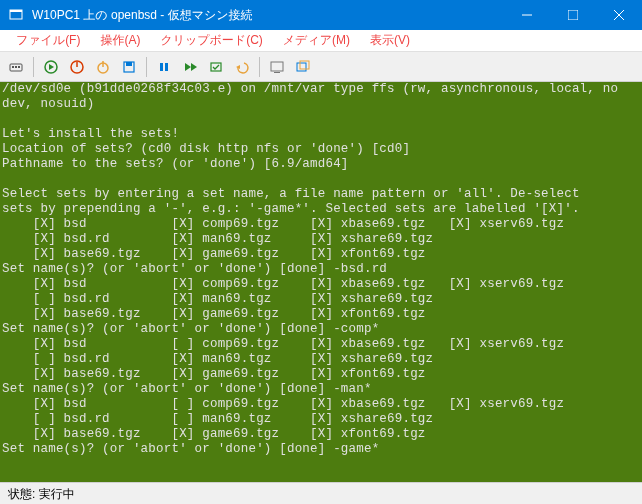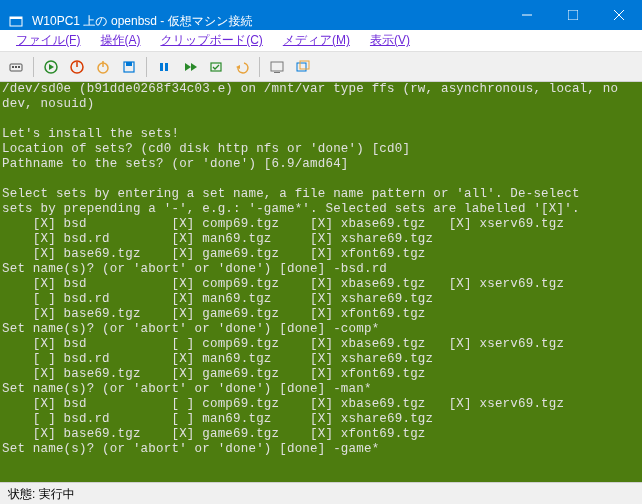--- a/index.html
+++ b/index.html
@@ -1,23 +1,23 @@
 <!DOCTYPE html>
 <html><head>
 <meta charset="utf-8">
 <style>
 * { margin: 0; padding: 0; box-sizing: border-box; }
 body { font-family: "Segoe UI", "Yu Gothic UI", sans-serif; font-size: 12px; background: #fff; width: 642px; height: 504px; overflow: hidden; }
-.titlebar { background: #0078d7; color: #fff; height: 30px; display: flex; align-items: flex-end; }
+.titlebar { background: #0078d7; color: #fff; height: 30px; display: flex; align-items: center; }
 .titlebar .icon { width: 16px; height: 16px; margin: 0 8px; display: flex; align-items: center; justify-content: center; }
 .titlebar .title { flex: 1; font-size: 12px; }
 .winbtns { display: flex; height: 100%; }
 .winbtn { width: 46px; display: flex; align-items: center; justify-content: center; color: #fff; }
 .menubar { background: #fff; height: 22px; display: flex; align-items: center; border-bottom: 1px solid #e0e0e0; padding-left: 6px; }
-.menuitem { padding: 2px 10px; font-size: 12px; color: #6d28d9; text-decoration: underline; }
+.menuitem { padding: 2px 10px; font-size: 12px; color: #ef4444; }
 .toolbar { background: #f0f0f0; height: 30px; display: flex; align-items: center; padding: 0 4px; gap: 2px; border-bottom: 1px solid #d0d0d0; }
 .tbbtn { width: 24px; height: 24px; display: flex; align-items: center; justify-content: center; border-radius: 2px; }
 .tbsep { width: 1px; height: 20px; background: #c0c0c0; margin: 0 3px; }
 .terminal { background: #4d7c0f; color: #e0e0e0; font-family: "Consolas", "Courier New", monospace; font-size: 12.5px; line-height: 15px; height: 400px; padding: 0 2px; white-space: pre; overflow: hidden; letter-spacing: 0.2px; }
 .statusbar { background: #f0f0f0; height: 24px; display: flex; align-items: center; padding: 0 8px; border-top: 1px solid #d0d0d0; font-size: 12px; }
 </style>
 </head>
 <body>
 
 <div class="titlebar">

